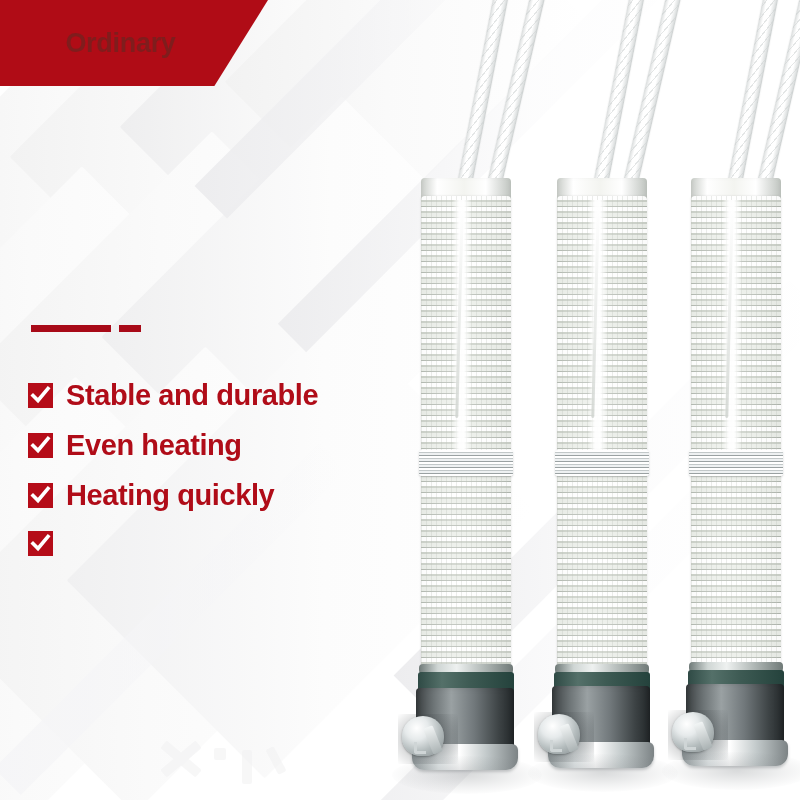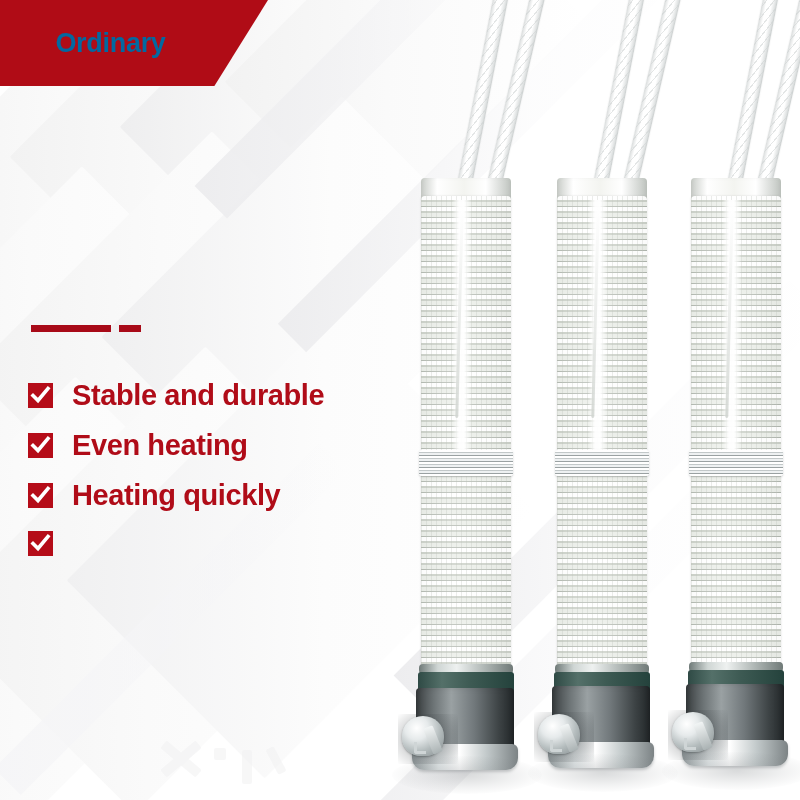--- a/index.html
+++ b/index.html
@@ -82,25 +82,25 @@
   
   .banner {
     position:absolute; left:0; top:0;
     width:268px; height:86px;
     background:#B00C16;
     clip-path:polygon(0 0, 100% 0, 80% 100%, 0 100%);
     border-bottom-right-radius:10px;
     z-index:5;
   }
   .banner-text {
-    position:absolute; left:0; top:0;
+    position:absolute; left:10px; top:0;
     width:215px; height:86px;
     display:flex; flex-direction:column;
     align-items:center; justify-content:center;
-    color:#0369a1;
+    color:#7f1d1d;
     font-weight:bold;
     font-size:27px;
     line-height:1.13;
     letter-spacing:-0.3px;
     text-align:center;
     z-index:6;
     padding-left:6px;
   }
 
   
@@ -122,21 +122,21 @@
   }
   .divider .bar-long { width:80px; height:7px; background:#A80A18; }
   .divider .bar-short{ width:22px; height:7px; background:#A80A18; }
 
   
   .features {
     position:absolute; left:28px; top:381px;
     z-index:6;
     display:flex; flex-direction:column; gap:21px;
   }
-  .feature-row { display:flex; align-items:center; gap:19px; }
+  .feature-row { display:flex; align-items:center; gap:13px; }
   .check-box {
     width:25px; height:25px;
     background:#B50C18;
     flex:0 0 25px;
     display:block;
     position:relative;
   }
   .check-box svg { position:absolute; left:2px; top:2px; }
   .feature-label {
     color:#B00C18;

